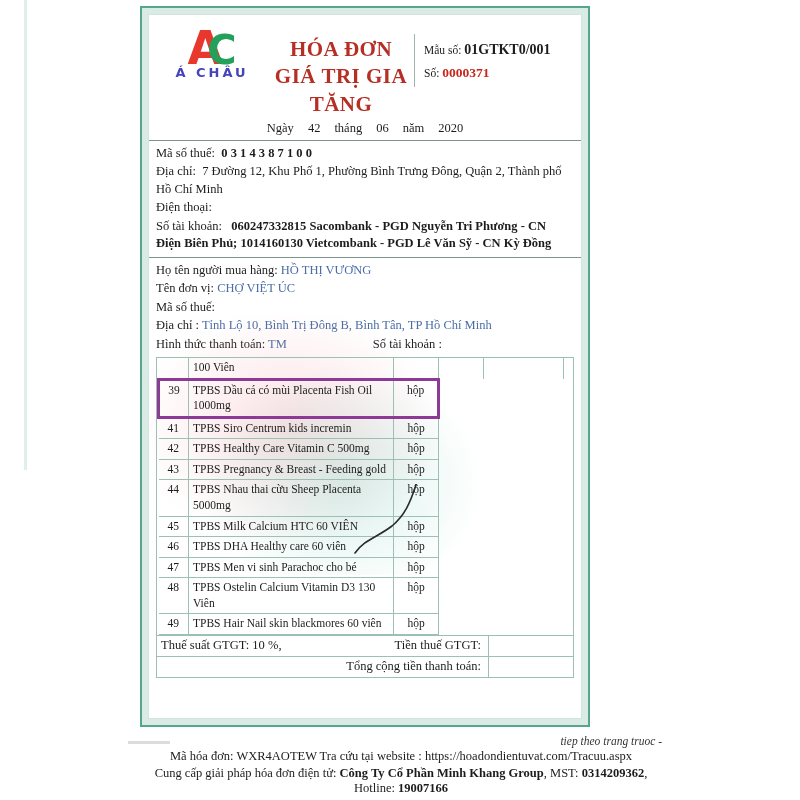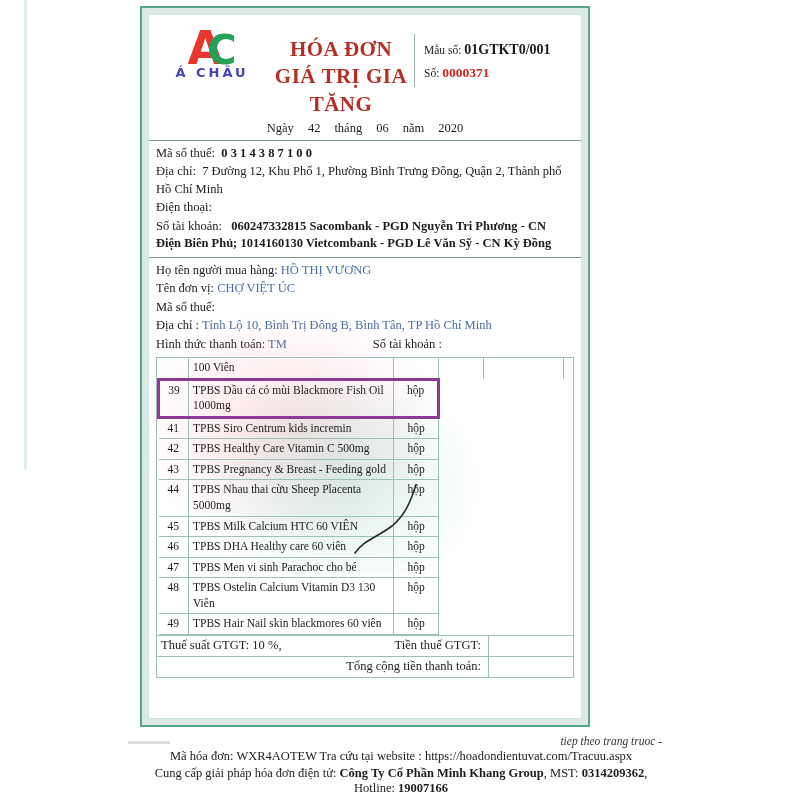--- a/index.html
+++ b/index.html
@@ -139,21 +139,21 @@
             <tr class="first">
     <td class="c1"></td>
     <td class="c2">100 Viên</td>
     <td class="c3"></td>
     <td class="c4"></td>
     <td class="c5"></td>
     <td class="c6"></td>
   </tr>
             <tr class="hl">
     <td class="c1">39</td>
-    <td class="c2">TPBS Dầu cá có mùi Blackmore Fish Oil 1000mg</td>
+    <td class="c2">TPBS Dầu cá có mùi Placenta Fish Oil 1000mg</td>
     <td class="c3">hộp</td>
     <td class="c4"></td>
     <td class="c5"></td>
     <td class="c6"></td>
   </tr>
             <tr>
     <td class="c1">41</td>
     <td class="c2">TPBS Siro Centrum kids incremin</td>
     <td class="c3">hộp</td>
     <td class="c4"></td>

